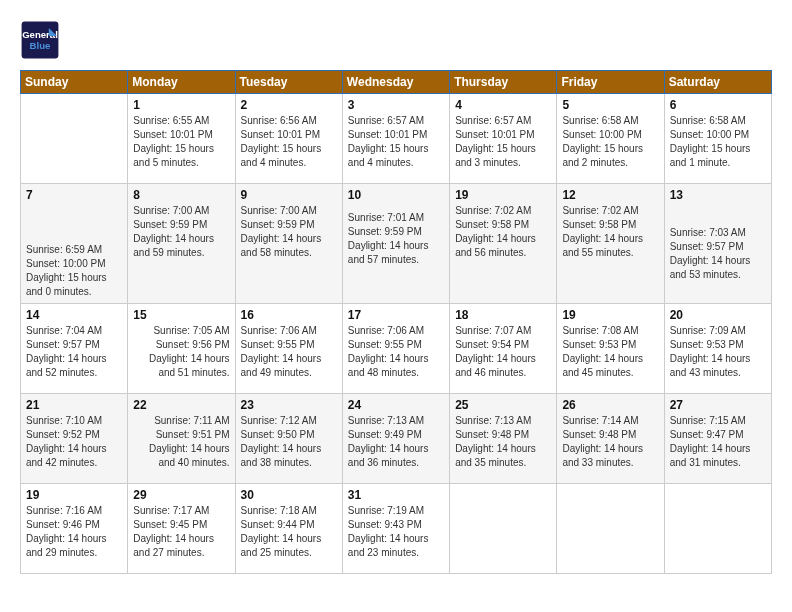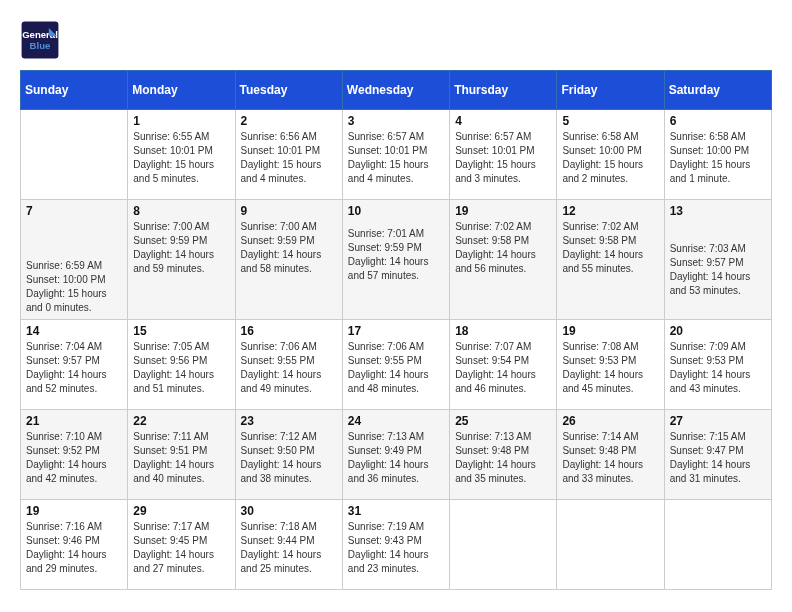--- a/index.html
+++ b/index.html
@@ -37,23 +37,23 @@
     .location-subtitle {
       font-size: 14px;
       color: #555;
     }
     .calendar-table {
       width: 100%;
       border-collapse: collapse;
       font-size: 11px;
     }
     .calendar-table th {
-      background-color: #1d4ed8;
+      background-color: #a16207;
       color: #fff;
-      padding: 12px 4px;
+      padding: 4px 4px;
       text-align: left;
       font-size: 12px;
       font-weight: bold;
       border: 1px solid #2f6db5;
     }
     .calendar-table td {
       border: 1px solid #ccc;
       vertical-align: top;
       padding: 4px 5px;
       height: 90px;
@@ -212,21 +212,21 @@
       <tr>
         <td>
           <div class="day-number">14</div>
           <div class="day-info" style="white-space: pre-line;">Sunrise: 7:04 AM
 Sunset: 9:57 PM
 Daylight: 14 hours
 and 52 minutes.</div>
         </td>
         <td>
           <div class="day-number">15</div>
-          <div class="day-info" style="white-space: pre-line;">Sunrise: 7:05 AM
+          <div class="day-info" style="white-space: pre-line; text-align: right;">Sunrise: 7:05 AM
 Sunset: 9:56 PM
 Daylight: 14 hours
 and 51 minutes.</div>
         </td>
         <td>
           <div class="day-number">16</div>
           <div class="day-info" style="white-space: pre-line;">Sunrise: 7:06 AM
 Sunset: 9:55 PM
 Daylight: 14 hours
 and 49 minutes.</div>
@@ -263,21 +263,21 @@
       <tr>
         <td>
           <div class="day-number">21</div>
           <div class="day-info" style="white-space: pre-line;">Sunrise: 7:10 AM
 Sunset: 9:52 PM
 Daylight: 14 hours
 and 42 minutes.</div>
         </td>
         <td>
           <div class="day-number">22</div>
-          <div class="day-info" style="white-space: pre-line;">Sunrise: 7:11 AM
+          <div class="day-info" style="white-space: pre-line; text-align: right;">Sunrise: 7:11 AM
 Sunset: 9:51 PM
 Daylight: 14 hours
 and 40 minutes.</div>
         </td>
         <td>
           <div class="day-number">23</div>
           <div class="day-info" style="white-space: pre-line;">Sunrise: 7:12 AM
 Sunset: 9:50 PM
 Daylight: 14 hours
 and 38 minutes.</div>

